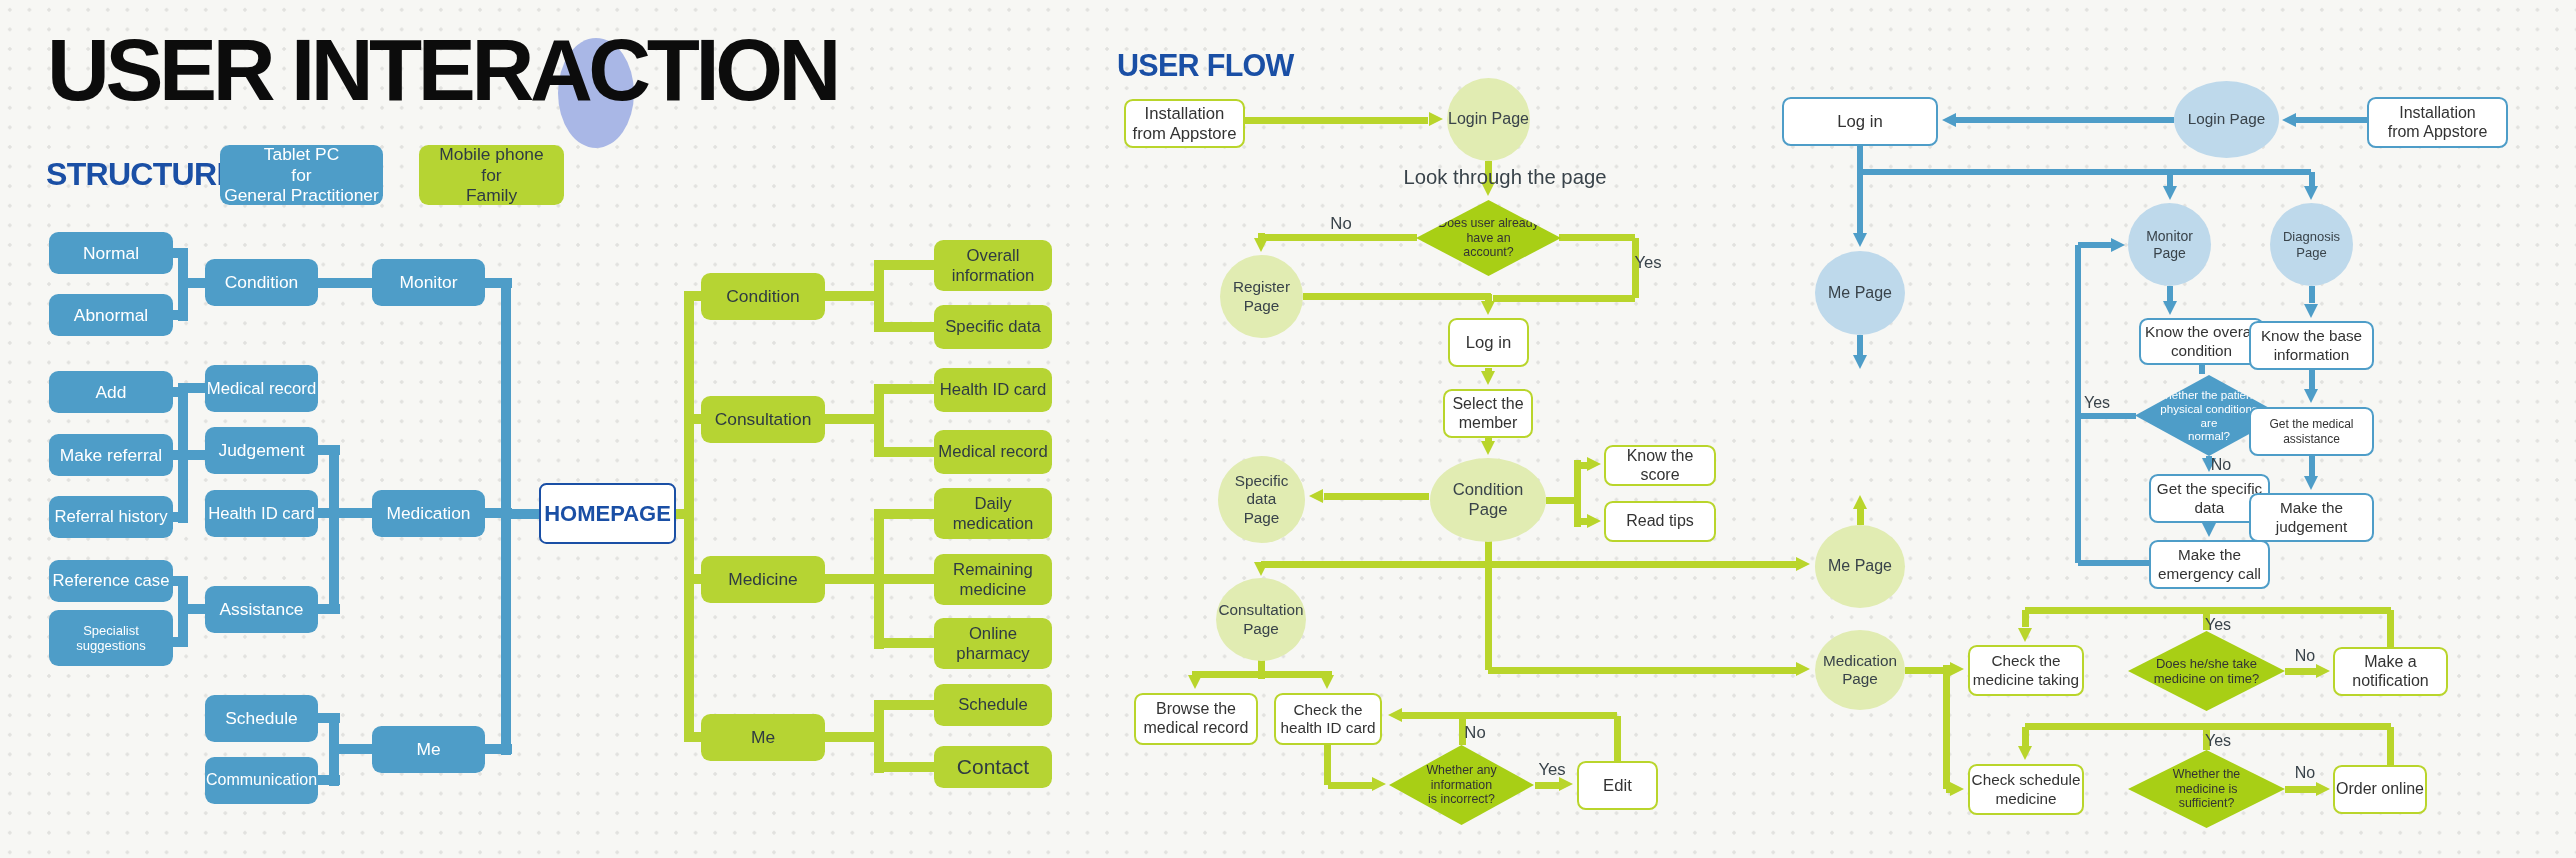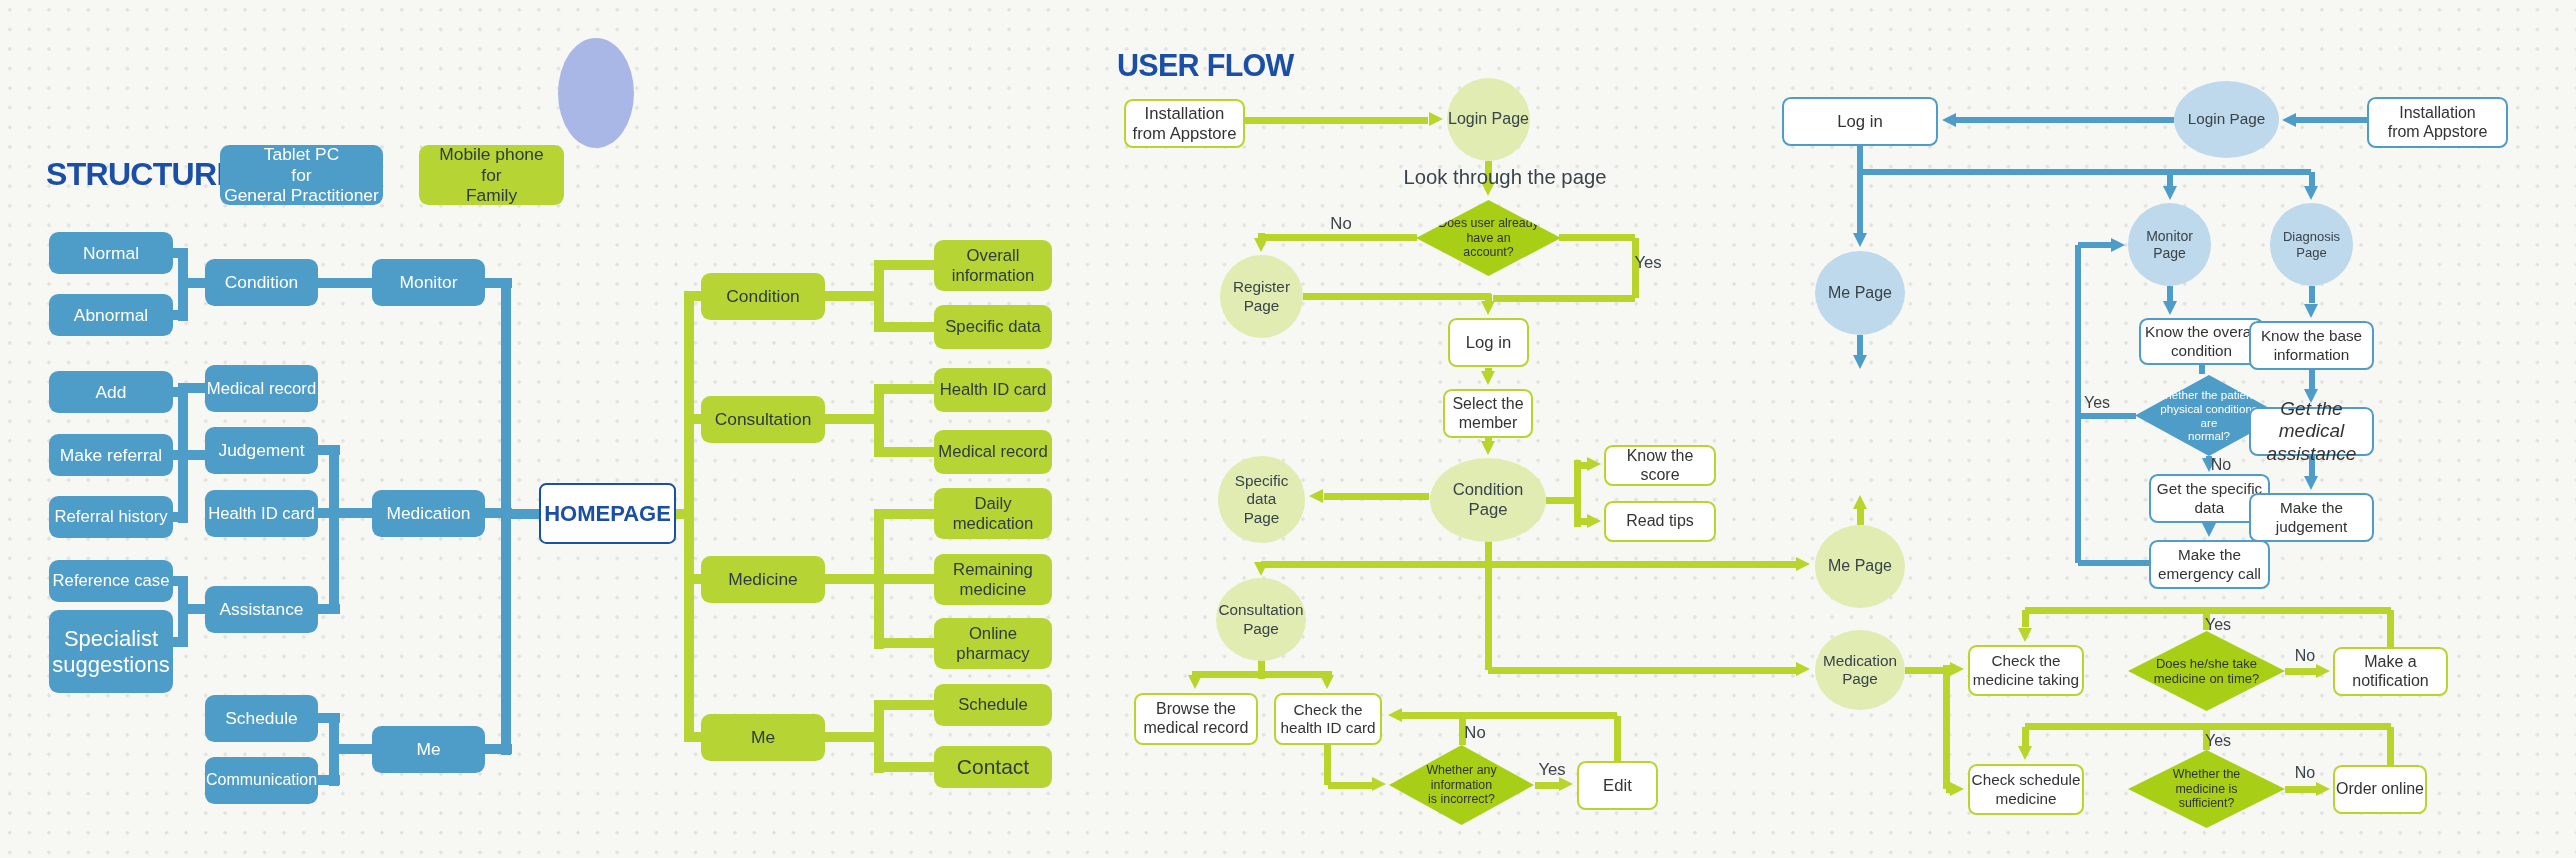--- a/index.html
+++ b/index.html
@@ -25,20 +25,21 @@
   .or{background:#f7a601;color:#fff;border-radius:7.3px;font-weight:700;}
   .seg{position:absolute;z-index:1;}
   .head{position:absolute;width:0;height:0;z-index:1;}
   .flt{position:absolute;color:#39434a;z-index:5;transform:translateX(-50%);white-space:nowrap;}
 </style>
 </head>
 <body>
 
 <div id="stage">
   <div id="title-accent"></div>
+  <div id="main-title" class="hd">USER INTERACTION</div>
   <div id="structures-label" class="hd">STRUCTURES</div>
   <div id="userflow-label" class="hd">USER FLOW</div>
 <div class="seg" style="background: rgb(78, 157, 200); left: 173px; top: 248px; width: 14.5px; height: 10.2px;"></div>
     <div class="seg" style="background: rgb(78, 157, 200); left: 173px; top: 310px; width: 14.5px; height: 10.2px;"></div>
     <div class="seg" style="background: rgb(78, 157, 200); left: 178px; top: 248px; height: 73px; width: 10.2px;"></div>
     <div class="seg" style="background: rgb(78, 157, 200); left: 183px; top: 278px; width: 23px; height: 10.2px;"></div>
     <div class="seg" style="background: rgb(78, 157, 200); left: 318px; top: 278px; width: 54px; height: 10.2px;"></div>
     <div class="seg" style="background: rgb(78, 157, 200); left: 173px; top: 387px; width: 14.5px; height: 10.2px;"></div>
     <div class="seg" style="background: rgb(78, 157, 200); left: 173px; top: 450px; width: 14.5px; height: 10.2px;"></div>
     <div class="seg" style="background: rgb(78, 157, 200); left: 173px; top: 512px; width: 14.5px; height: 10.2px;"></div>
@@ -189,21 +190,21 @@
 General Practitioner</div>
     <div class="node gr" style="left: 419px; top: 145px; width: 145px; height: 60px; font-size: 17.4px;">Mobile phone
 for
 Family</div>
     <div class="node br" style="left: 49px; top: 232px; width: 124px; height: 42px; font-size: 17.4px;">Normal</div>
     <div class="node br" style="left: 49px; top: 294px; width: 124px; height: 42px; font-size: 17.4px;">Abnormal</div>
     <div class="node br" style="left: 49px; top: 371px; width: 124px; height: 42px; font-size: 17.4px;">Add</div>
     <div class="node br" style="left: 49px; top: 434px; width: 124px; height: 42px; font-size: 17.4px;">Make referral</div>
     <div class="node br" style="left: 49px; top: 496px; width: 124px; height: 42px; font-size: 16.7px;">Referral history</div>
     <div class="node br" style="left: 49px; top: 560px; width: 124px; height: 42px; font-size: 16.7px;">Reference case</div>
-    <div class="node br" style="left: 49px; top: 610px; width: 124px; height: 83px; font-size: 22px;">Specialist
+    <div class="node br" style="left: 49px; top: 610px; width: 124px; height: 56px; font-size: 13px;">Specialist
 suggestions</div>
     <div class="node br" style="left: 205px; top: 259px; width: 113px; height: 47px; font-size: 17.4px;">Condition</div>
     <div class="node br" style="left: 205px; top: 365px; width: 113px; height: 47px; font-size: 16.7px;">Medical record</div>
     <div class="node br" style="left: 205px; top: 427px; width: 113px; height: 47px; font-size: 17.4px;">Judgement</div>
     <div class="node br" style="left: 205px; top: 490px; width: 113px; height: 47px; font-size: 16.7px;">Health ID card</div>
     <div class="node br" style="left: 205px; top: 586px; width: 113px; height: 47px; font-size: 17.4px;">Assistance</div>
     <div class="node br" style="left: 205px; top: 695px; width: 113px; height: 47px; font-size: 17.4px;">Schedule</div>
     <div class="node br" style="left: 205px; top: 757px; width: 113px; height: 47px; font-size: 16px;">Communication</div>
     <div class="node br" style="left: 372px; top: 259px; width: 113px; height: 47px; font-size: 17.4px;">Monitor</div>
     <div class="node br" style="left: 372px; top: 490px; width: 113px; height: 47px; font-size: 17.4px;">Medication</div>
@@ -275,21 +276,21 @@
 condition</div>
     <div class="node bd" style="left: 2135px; top: 375px; width: 148px; height: 81px; font-size: 11.6px;">Whether the patient's
 physical conditions are
 normal?</div>
     <div class="node bw" style="left: 2149px; top: 474px; width: 121px; height: 49px; font-size: 15.3px;">Get the specific
 data</div>
     <div class="node bw" style="left: 2149px; top: 540px; width: 121px; height: 49px; font-size: 15.3px;">Make the
 emergency call</div>
     <div class="node bw" style="left: 2249px; top: 321px; width: 125px; height: 49px; font-size: 15.3px;">Know the base
 information</div>
-    <div class="node bw" style="left: 2249px; top: 407px; width: 125px; height: 49px; font-size: 19px; font-style: italic;">Get the medical
+    <div class="node bw" style="left: 2249px; top: 407px; width: 125px; height: 49px; font-size: 12px;">Get the medical
 assistance</div>
     <div class="node bw" style="left: 2249px; top: 493px; width: 125px; height: 49px; font-size: 15.3px;">Make the
 judgement</div>
     <div class="flt" style="left: 1488px; top: 166px; font-size: 20.3px; margin-left: 17px;">Look through the page</div>
     <div class="flt" style="left: 1341px; top: 214px; font-size: 16.7px;">No</div>
     <div class="flt" style="left: 1648px; top: 253px; font-size: 16.7px;">Yes</div>
     <div class="flt" style="left: 1475px; top: 723px; font-size: 16.7px;">No</div>
     <div class="flt" style="left: 1552px; top: 760px; font-size: 16.7px;">Yes</div>
     <div class="flt" style="left: 2097px; top: 394px; font-size: 16px;">Yes</div>
     <div class="flt" style="left: 2221px; top: 456px; font-size: 16px;">No</div>

